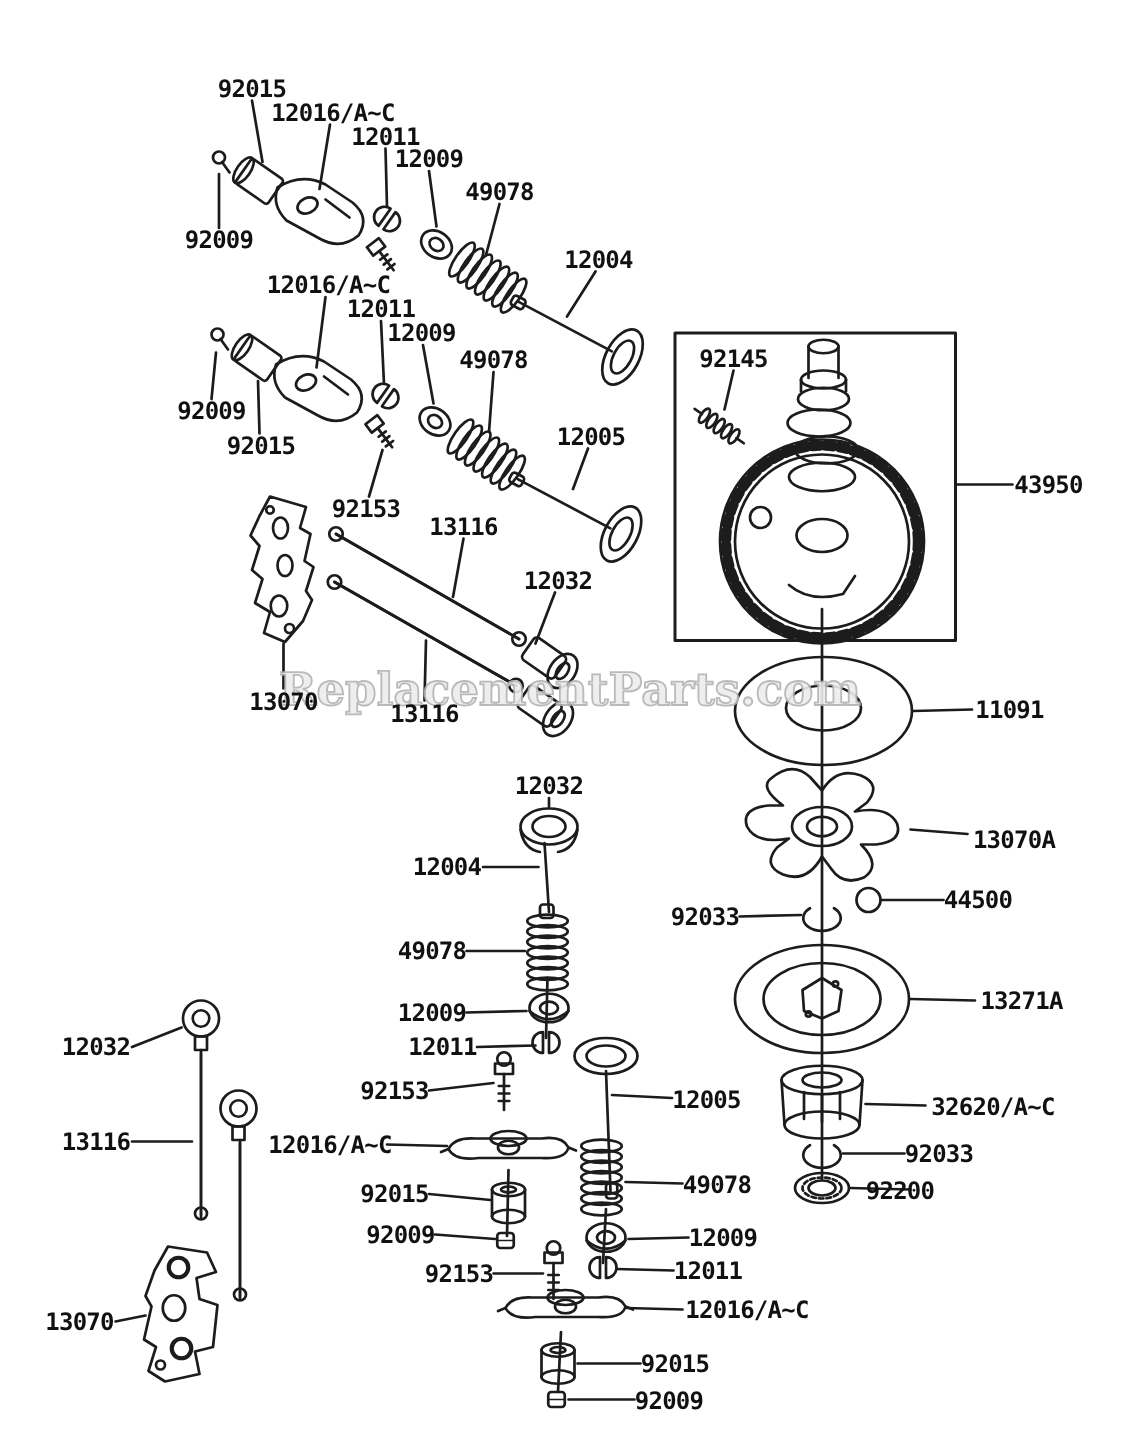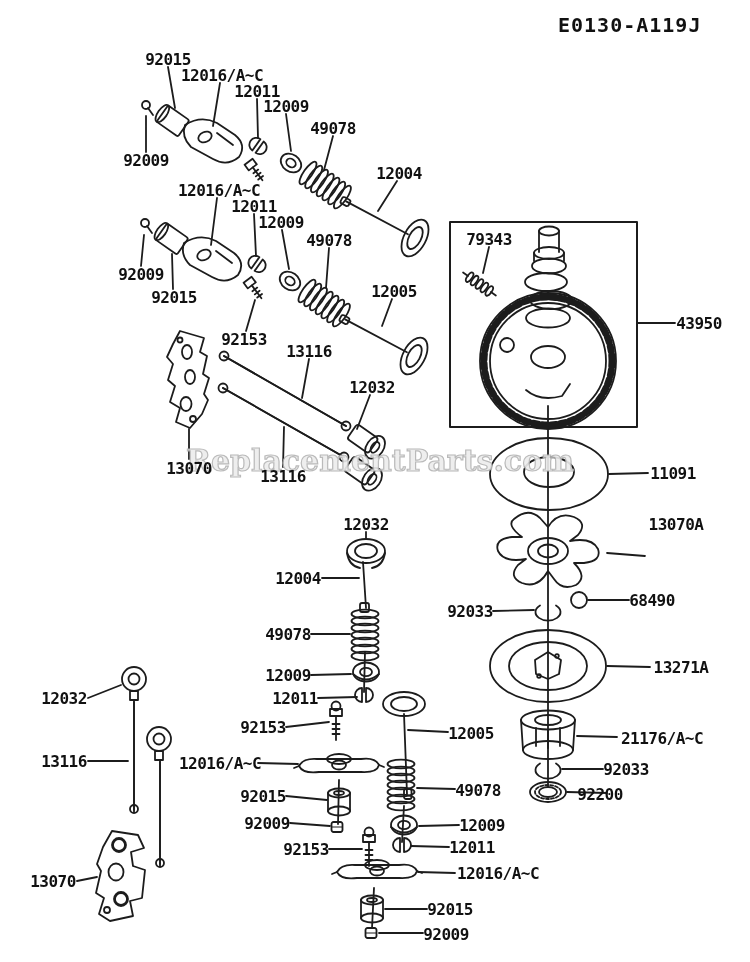--- a/index.html
+++ b/index.html
@@ -302,55 +302,54 @@
     L99,914 L104,898 L96,893 L101,871 L97,864 L103,847 Z"></path>
   <g>
     <circle cx="119" cy="845" r="6.5" style="stroke-width:2.8"></circle>
     <circle cx="121" cy="899" r="6.5" style="stroke-width:2.8"></circle>
     <ellipse cx="116" cy="872" rx="7.5" ry="8.5"></ellipse>
     <circle cx="107" cy="910" r="3" class="d"></circle>
   </g>
 </svg>
 
 <div class="watermark">ReplacementParts.com</div>
-<div class="code">E0130-A119J</div>
 
 <span class="callout" style="left:168px;top:59px">92015</span>
 <span class="callout" style="left:222px;top:75px">12016/A~C</span>
 <span class="callout" style="left:257px;top:91px">12011</span>
 <span class="callout" style="left:286px;top:106px">12009</span>
 <span class="callout" style="left:333px;top:128px">49078</span>
 <span class="callout" style="left:399px;top:173px">12004</span>
 <span class="callout" style="left:146px;top:160px">92009</span>
 <span class="callout" style="left:219px;top:190px">12016/A~C</span>
 <span class="callout" style="left:254px;top:206px">12011</span>
 <span class="callout" style="left:281px;top:222px">12009</span>
 <span class="callout" style="left:329px;top:240px">49078</span>
 <span class="callout" style="left:141px;top:274px">92009</span>
 <span class="callout" style="left:174px;top:297px">92015</span>
 <span class="callout" style="left:394px;top:291px">12005</span>
 <span class="callout" style="left:244px;top:339px">92153</span>
 <span class="callout" style="left:309px;top:351px">13116</span>
 <span class="callout" style="left:372px;top:387px">12032</span>
-<span class="callout" style="left:489px;top:239px">79343</span>
+<span class="callout" style="left:489px;top:239px">92145</span>
 <span class="callout" style="left:699px;top:323px">43950</span>
 <span class="callout" style="left:189px;top:468px">13070</span>
 <span class="callout" style="left:283px;top:476px">13116</span>
 <span class="callout" style="left:366px;top:524px">12032</span>
 <span class="callout" style="left:298px;top:578px">12004</span>
 <span class="callout" style="left:288px;top:634px">49078</span>
 <span class="callout" style="left:288px;top:675px">12009</span>
 <span class="callout" style="left:295px;top:698px">12011</span>
 <span class="callout" style="left:263px;top:727px">92153</span>
 <span class="callout" style="left:673px;top:473px">11091</span>
-<span class="callout" style="left:676px;top:524px">13070A</span>
-<span class="callout" style="left:652px;top:600px">68490</span>
+<span class="callout" style="left:676px;top:560px">13070A</span>
+<span class="callout" style="left:652px;top:600px">44500</span>
 <span class="callout" style="left:470px;top:611px">92033</span>
 <span class="callout" style="left:681px;top:667px">13271A</span>
-<span class="callout" style="left:662px;top:738px">21176/A~C</span>
+<span class="callout" style="left:662px;top:738px">32620/A~C</span>
 <span class="callout" style="left:626px;top:769px">92033</span>
 <span class="callout" style="left:600px;top:794px">92200</span>
 <span class="callout" style="left:471px;top:733px">12005</span>
 <span class="callout" style="left:478px;top:790px">49078</span>
 <span class="callout" style="left:482px;top:825px">12009</span>
 <span class="callout" style="left:472px;top:847px">12011</span>
 <span class="callout" style="left:306px;top:849px">92153</span>
 <span class="callout" style="left:498px;top:873px">12016/A~C</span>
 <span class="callout" style="left:450px;top:909px">92015</span>
 <span class="callout" style="left:446px;top:934px">92009</span>

